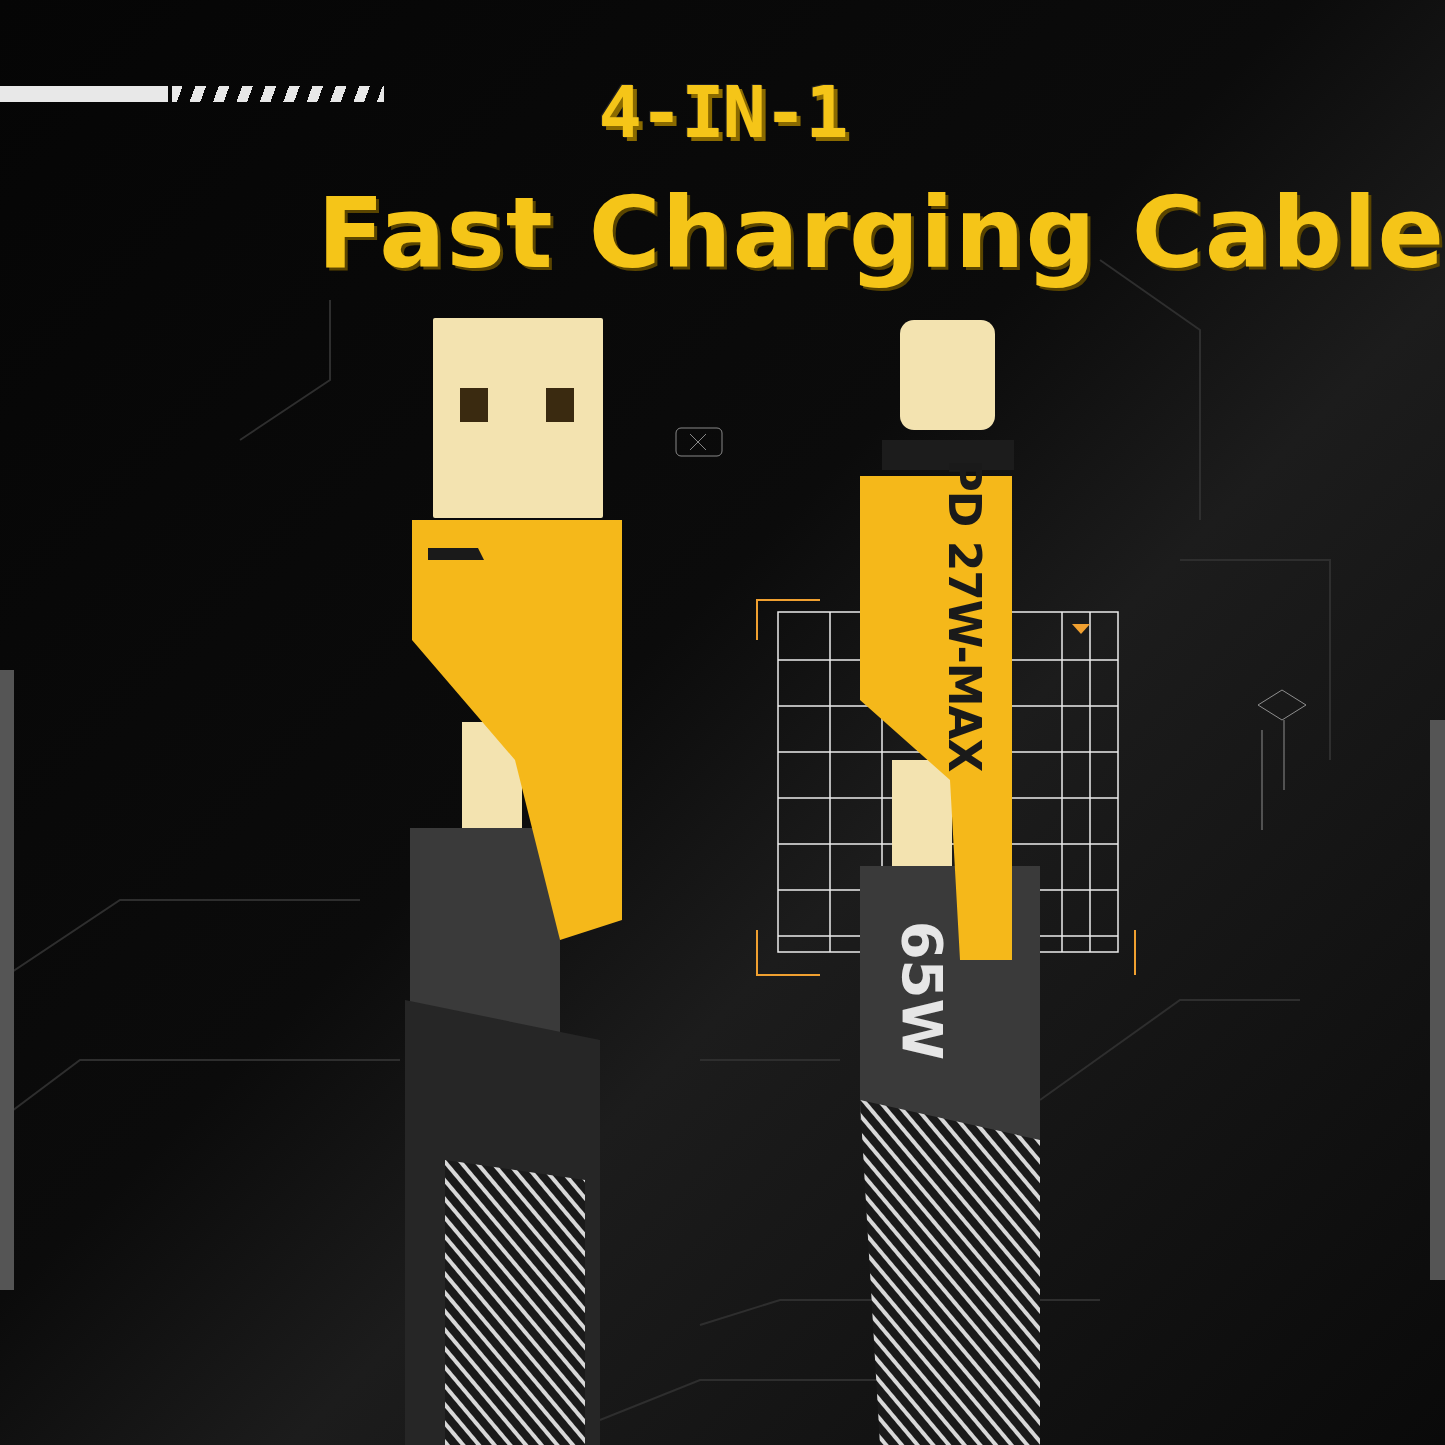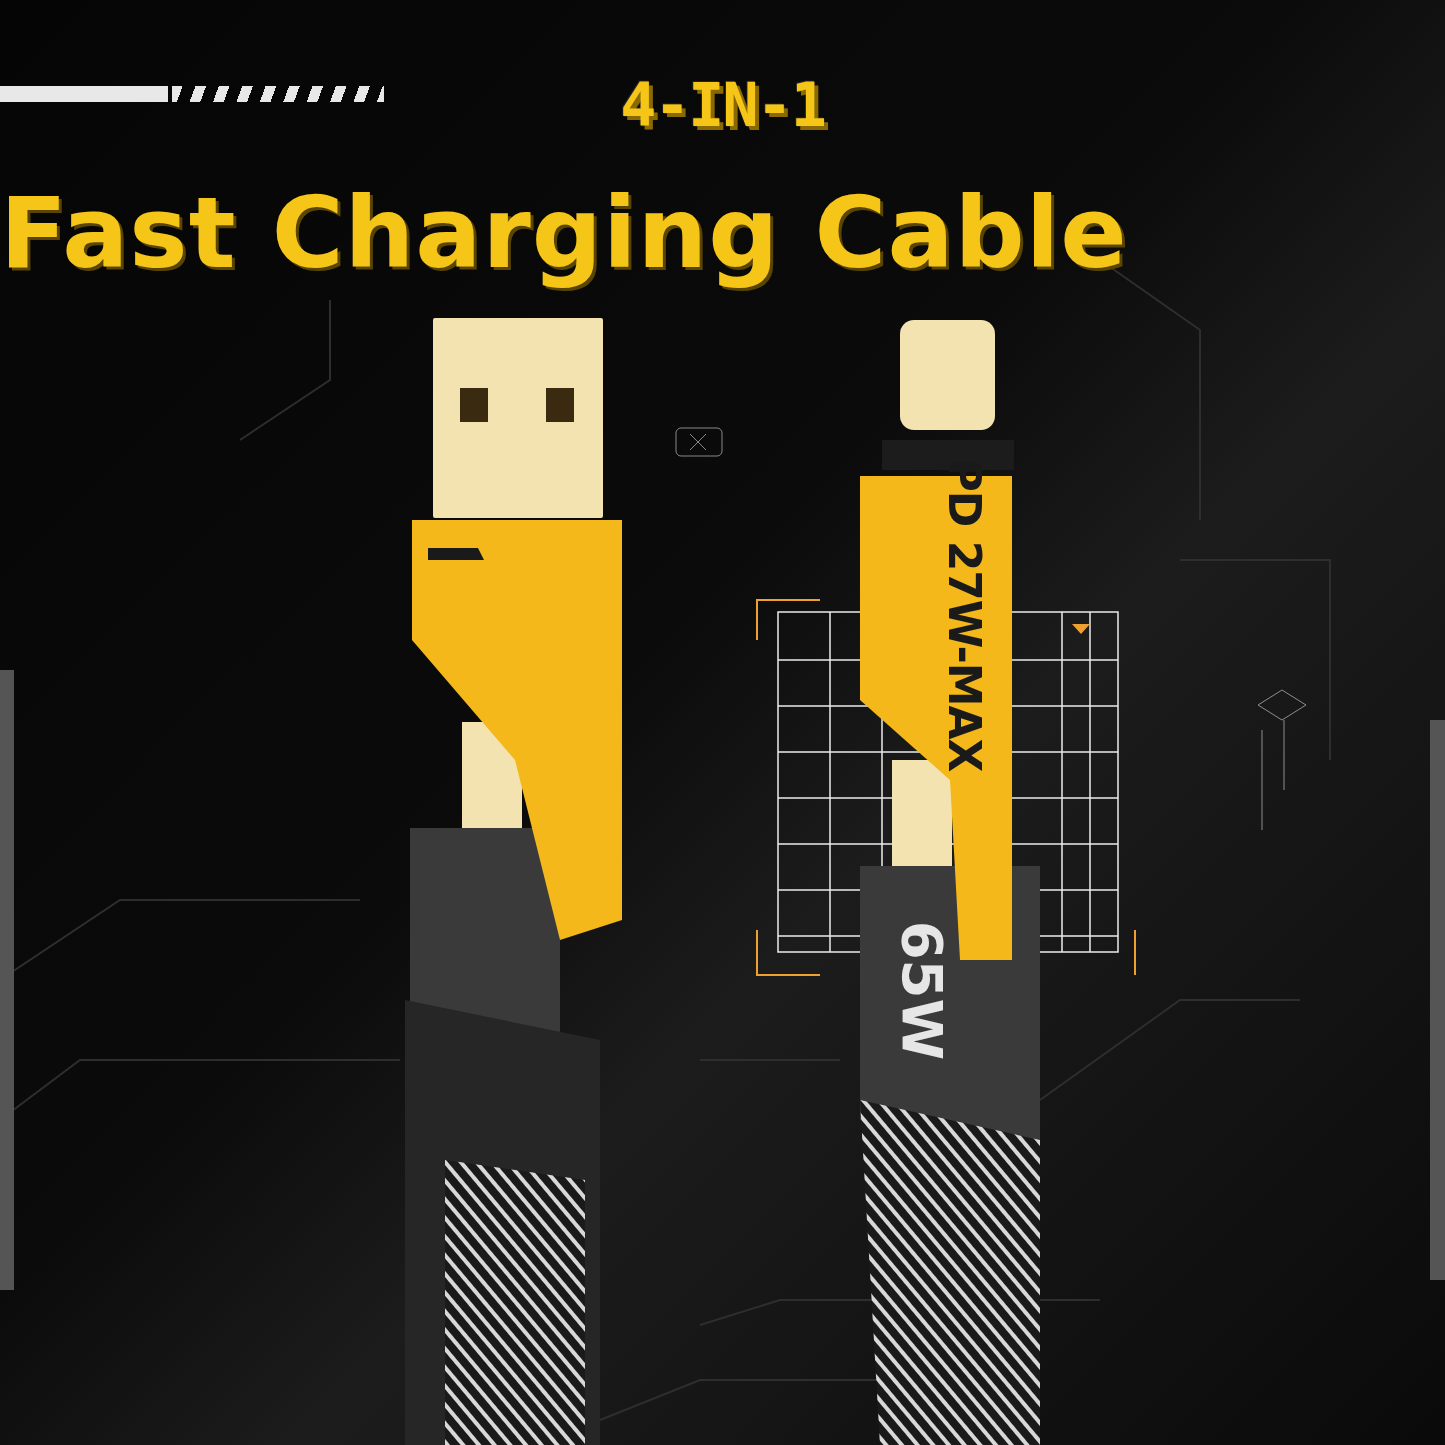--- a/index.html
+++ b/index.html
@@ -5,24 +5,24 @@
   html,body{margin:0;padding:0;background:#000;}
   .stage{position:relative;width:1445px;height:1445px;overflow:hidden;
     background:linear-gradient(135deg,#050505 0%,#0b0b0b 45%,#1c1c1c 60%,#0a0a0a 100%);
     font-family:"DejaVu Sans","Liberation Sans",sans-serif;}
   .bgsvg{position:absolute;left:0;top:0;}
   .top-deco{position:absolute;left:0;top:86px;height:16px;width:385px;}
   .top-deco .bar{position:absolute;left:0;top:0;width:168px;height:16px;background:#e8e8e8;}
   .top-deco .stripes{position:absolute;left:172px;top:0;width:212px;height:16px;
     background:repeating-linear-gradient(110deg,#e8e8e8 0 10px,transparent 10px 22px);}
   .subtitle{position:absolute;left:0;width:1445px;top:70px;text-align:center;
-    font-family:"DejaVu Sans Mono","Liberation Mono",monospace;font-weight:bold;font-size:60px;
+    font-family:"DejaVu Sans Mono","Liberation Mono",monospace;font-weight:bold;font-size:72px;
     color:#f5c518;letter-spacing:-2px;
     text-shadow:4px 4px 0 #8a6a00,-1px -1px 0 #222,1px 1px 0 #222;}
-  .title{position:absolute;left:0;width:1445px;top:176px;text-align:left;
+  .title{position:absolute;left:0;width:1445px;top:176px;text-align:right;
     font-family:"DejaVu Sans","Liberation Sans",sans-serif;font-weight:bold;font-size:98px;
     color:#f5c518;letter-spacing:1px;text-shadow:3px 3px 0 #5a4500;}
   .label-65w{position:absolute;left:888px;top:890px;width:70px;height:200px;
     display:flex;align-items:center;justify-content:center;}
   .label-65w span{transform:rotate(90deg);display:block;white-space:nowrap;
     font-family:"DejaVu Sans","Liberation Sans",sans-serif;font-weight:bold;font-size:56px;color:#e6e6e6;}
   .label-pd{position:absolute;left:925px;top:450px;width:80px;height:330px;
     display:flex;align-items:center;justify-content:center;}
   .label-pd span{transform:rotate(90deg);display:block;white-space:nowrap;
     font-family:"DejaVu Sans","Liberation Sans",sans-serif;font-weight:bold;font-size:44px;color:#1a1a1a;letter-spacing:-1px;}

